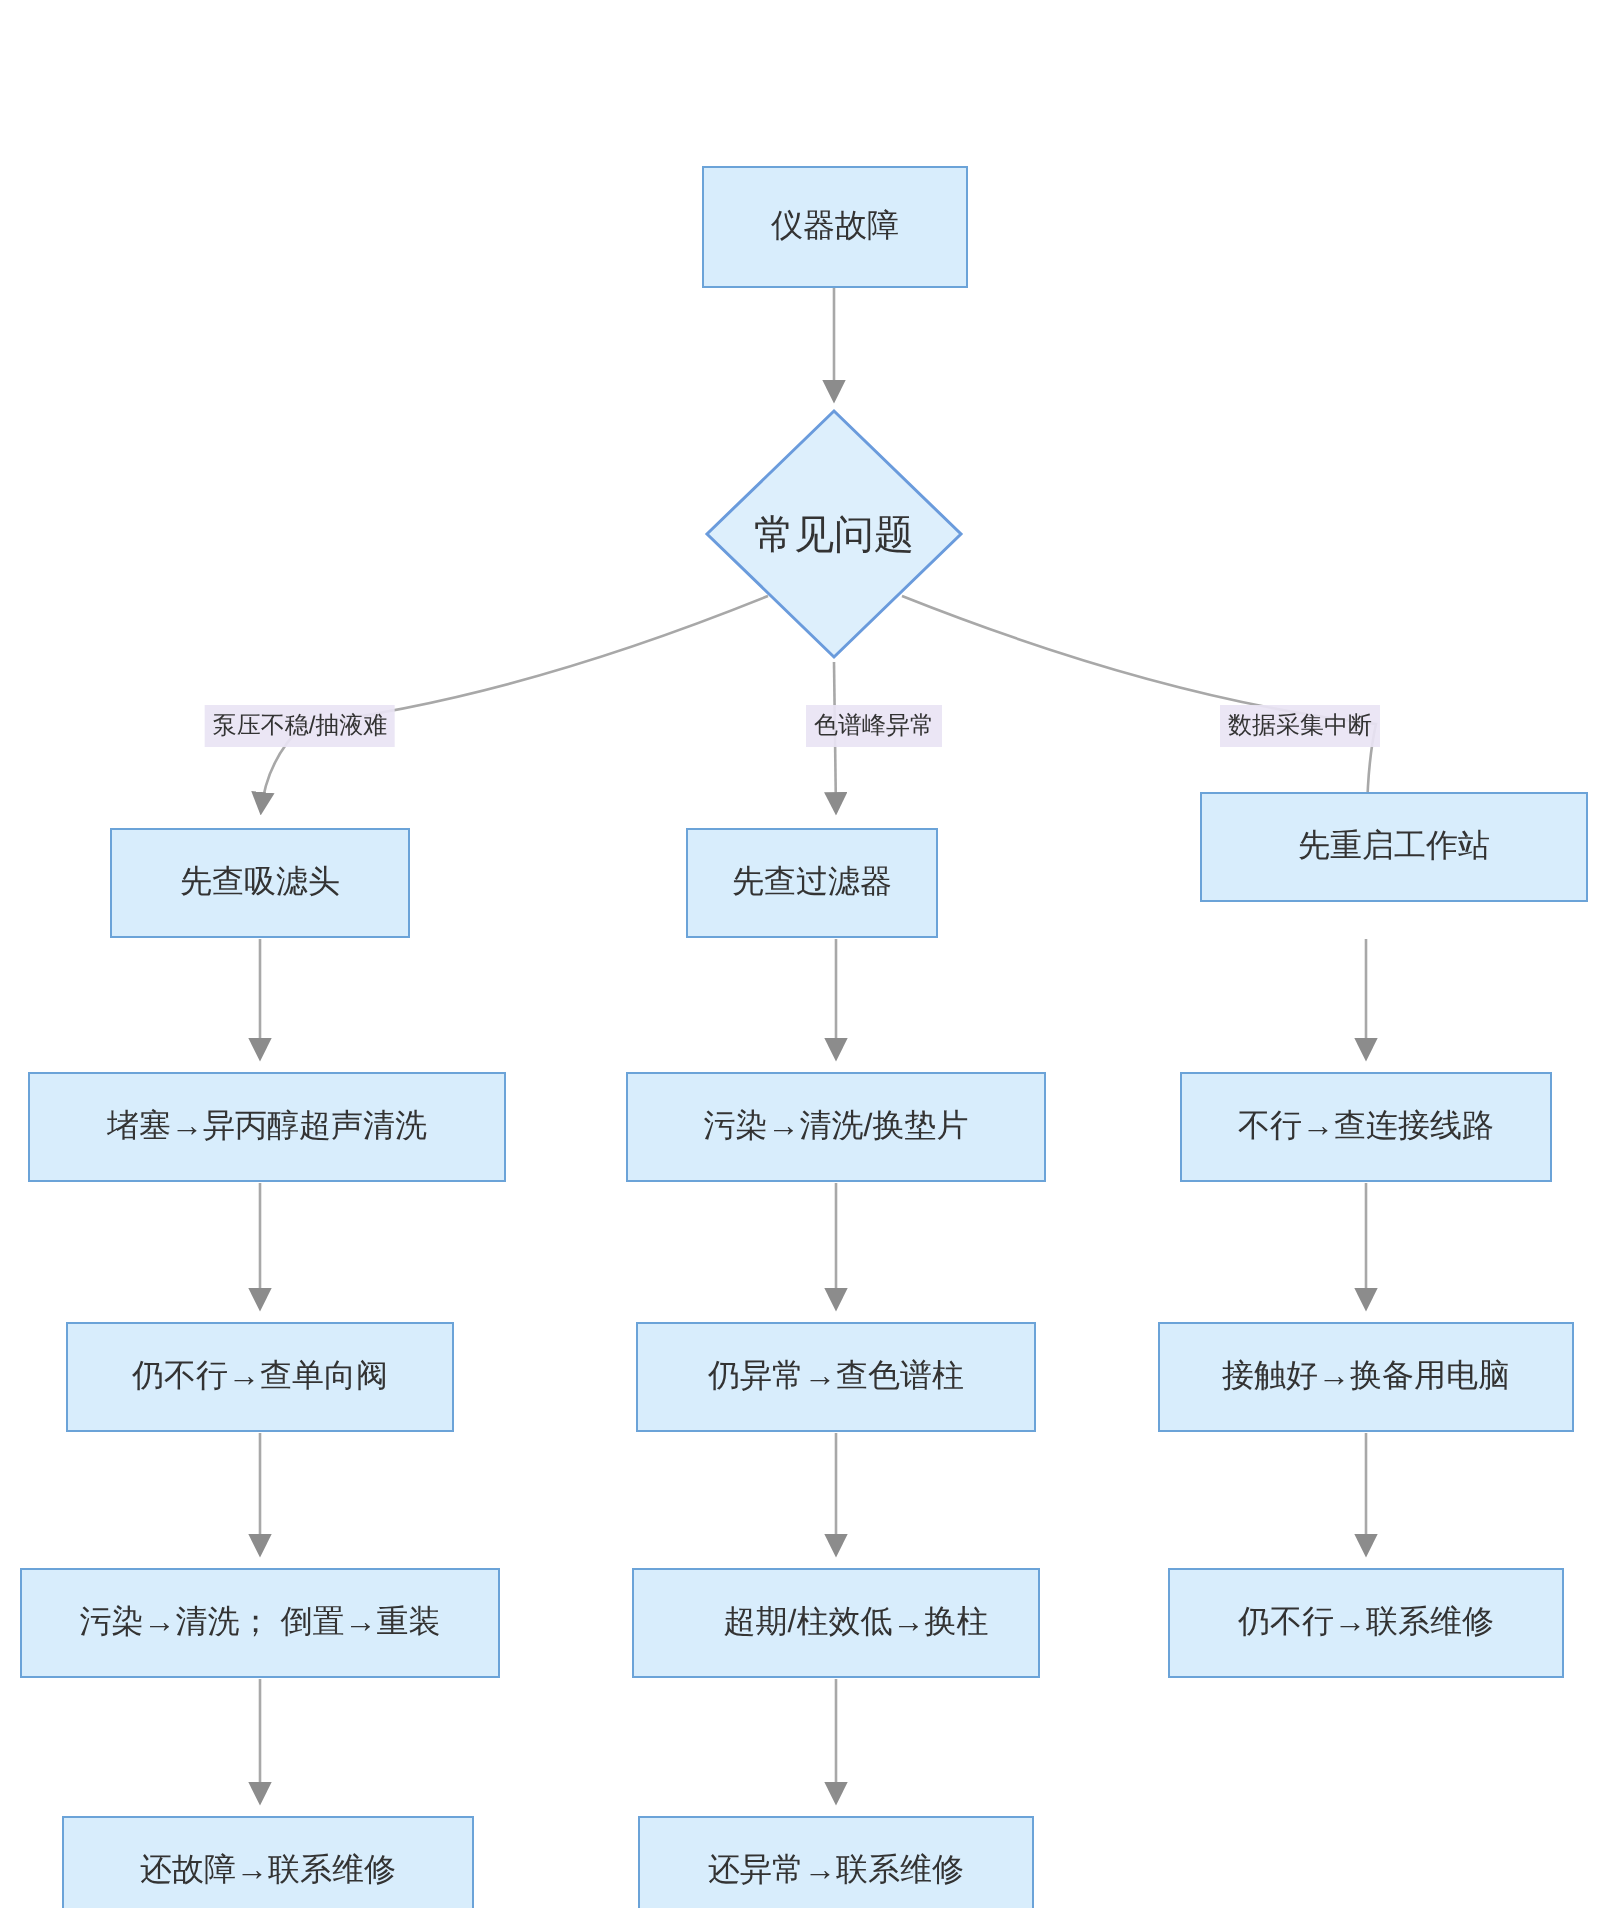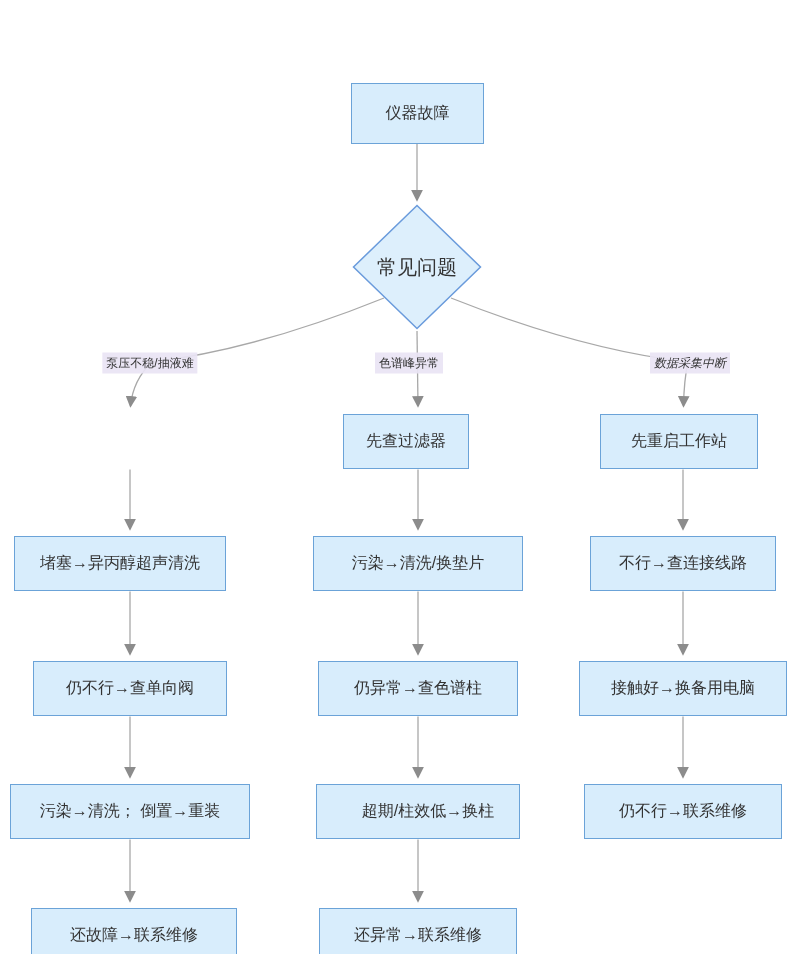--- a/index.html
+++ b/index.html
@@ -80,32 +80,33 @@
   <div class="node root-node" style="left:351px;top:39px;width:133px;">仪器故障</div>
 
   <div class="diamond-wrap">
     <svg width="130" height="126" viewBox="0 0 130 126">
       <polygon points="65,1.5 128.5,63 65,124.5 1.5,63" fill="#ddeffc" stroke="#6a9bdc" stroke-width="1.5"></polygon>
     </svg>
     <div class="diamond-label">常见问题</div>
   </div>
 
   <div class="edge-label" style="left:150px;top:319px;">泵压不稳/抽液难</div>
-  <div class="edge-label" style="left:409px;top:319px;text-align:center;">色谱峰异常</div>
-  <div class="edge-label" style="left:690px;top:319px;font-style:italic;">数据采集中断</div>
+  <div class="edge-label" style="left:437px;top:319px;text-align:center;">色谱峰异常</div>
+  <div class="edge-label" style="left:650px;top:319px;">数据采集中断</div>
 
-  <div class="node" style="left:14px;top:492px;width:212px;text-align:center;">堵塞→异丙醇超声清洗</div>
+  <div class="node" style="left:55px;top:370px;width:150px;">先查吸滤头</div>
+  <div class="node" style="left:14px;top:492px;width:239px;text-align:center;">堵塞→异丙醇超声清洗</div>
   <div class="node" style="left:33px;top:617px;width:194px;">仍不行→查单向阀</div>
   <div class="node" style="left:10px;top:740px;width:240px;">污染→清洗； 倒置→重装</div>
   <div class="node" style="left:31px;top:864px;width:206px;">还故障→联系维修</div>
 
   <div class="node" style="left:343px;top:370px;width:126px;">先查过滤器</div>
   <div class="node" style="left:318px;top:617px;width:200px;">仍异常→查色谱柱</div>
   <div class="node" style="left:313px;top:492px;width:210px;">污染→清洗/换垫片</div>
   <div class="node" style="left:316px;top:740px;width:204px;padding-left:20px;">超期/柱效低→换柱</div>
   <div class="node" style="left:319px;top:864px;width:198px;">还异常→联系维修</div>
 
-  <div class="node" style="left:600px;top:370px;width:158px;">先重启工作站</div>
+  <div class="node" style="left:600px;top:352px;width:194px;">先重启工作站</div>
   <div class="node" style="left:590px;top:492px;width:186px;">不行→查连接线路</div>
   <div class="node" style="left:579px;top:617px;width:208px;">接触好→换备用电脑</div>
   <div class="node" style="left:584px;top:740px;width:198px;">仍不行→联系维修</div>
 
 </div>
 
 </body></html>

